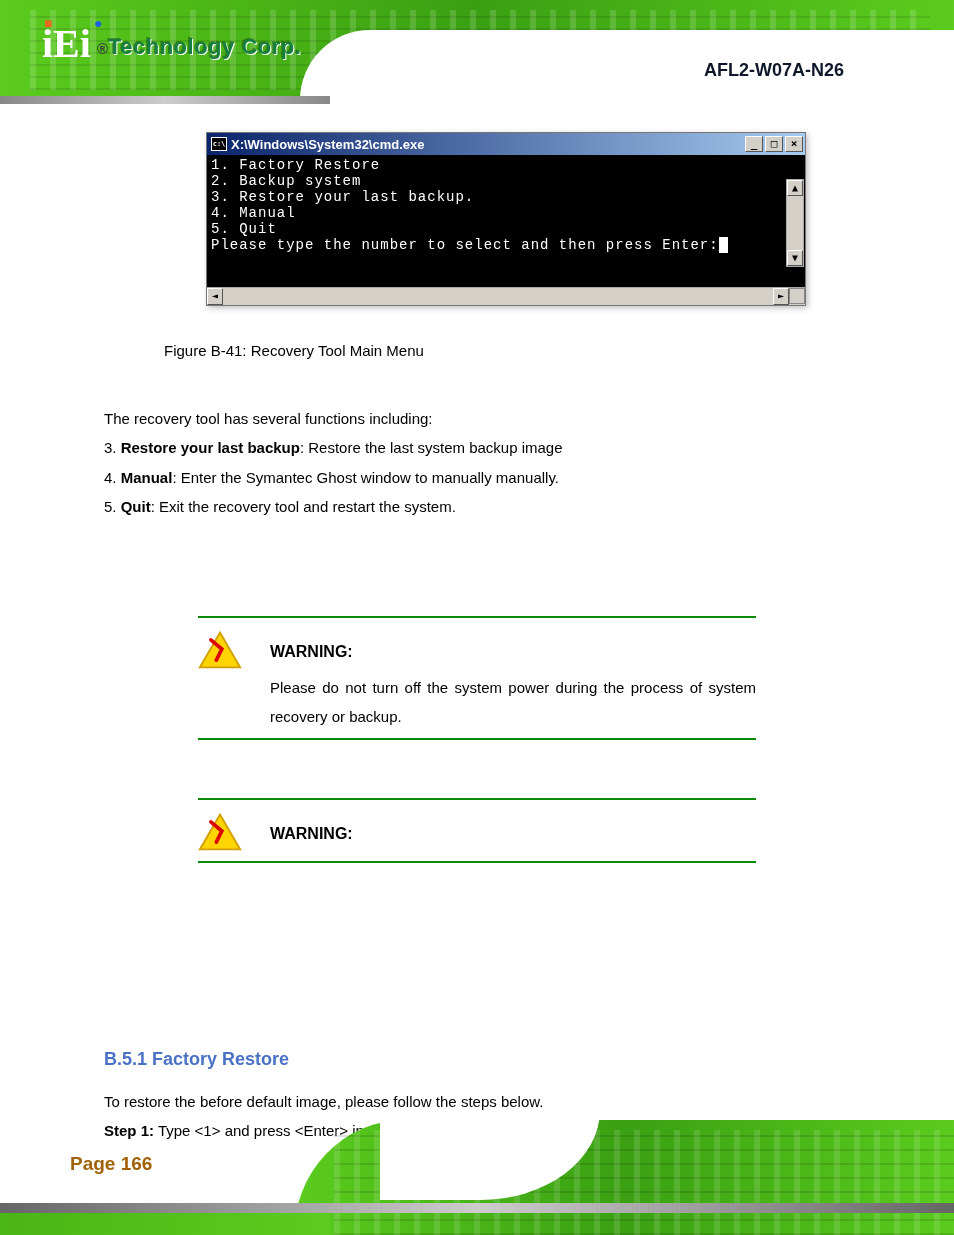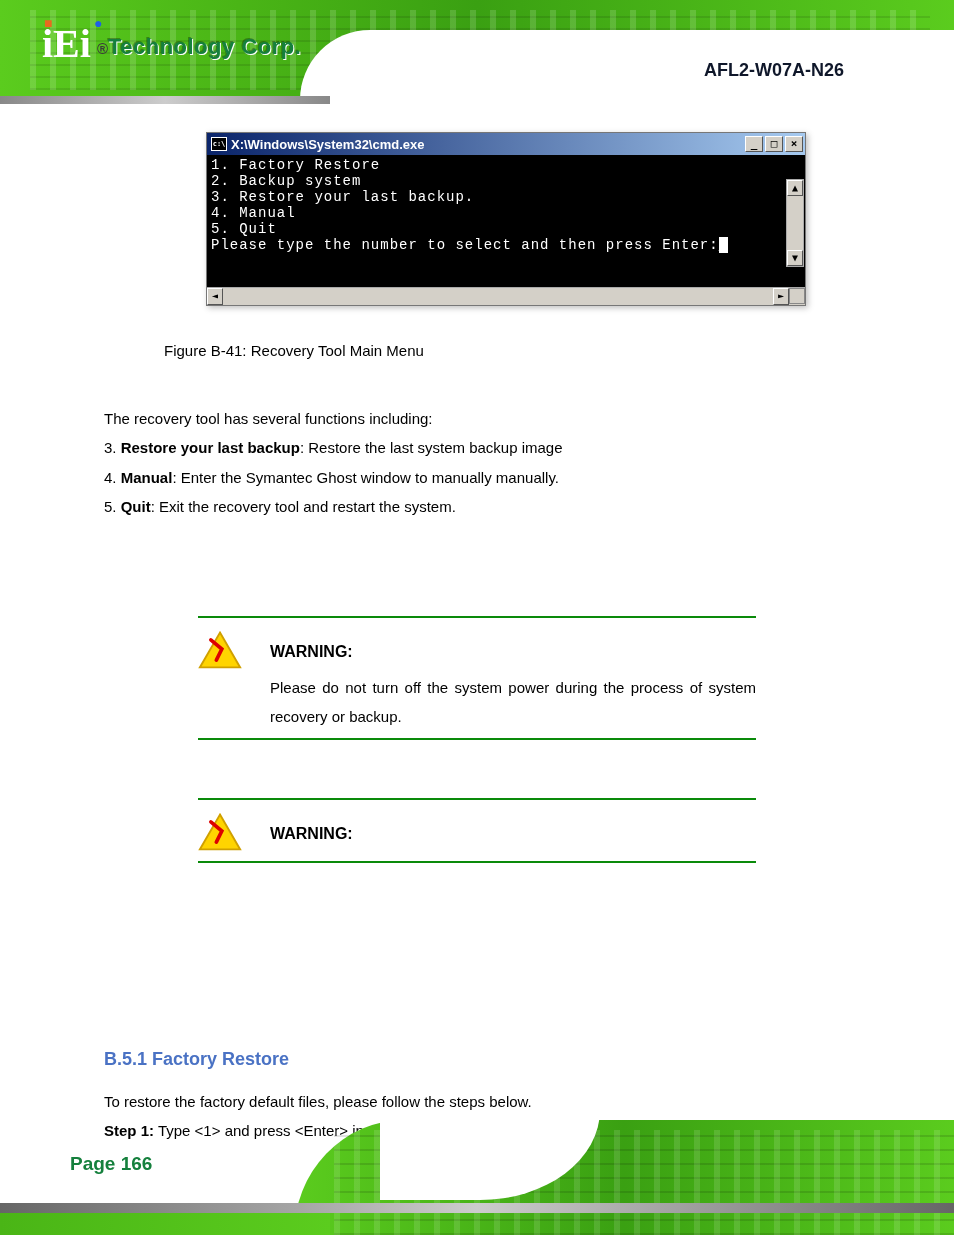--- a/index.html
+++ b/index.html
@@ -190,21 +190,21 @@
     background: linear-gradient(90deg, #666 0%, #ccc 50%, #666 100%);
     z-index:1;
   }
   .bottom-left-green{
     position:absolute; bottom:0; left:0; width:330px; height:26px;
     background: linear-gradient(90deg, #4ab516, #5bcc1e);
   }
   .page-num {
     position: absolute;
     bottom: 60px; left: 70px;
-    font-weight: bold; font-size: 19px; color: #15803d;
+    font-weight: bold; font-size: 19px; color: #a16207;
     z-index:3;
   }
 </style>
 </head>
 <body>
 
 <div class="top-banner"></div>
 <div class="top-curve"></div>
 <div class="top-band"></div>
 
@@ -281,21 +281,21 @@
     </svg>
     <div class="w-body">
       <div class="w-title">WARNING:</div>
     </div>
   </div>
   <hr>
 </div>
 
 <div class="rec-block second">
   <p style="font-weight:bold; font-size:18px; color:#4a72c4; margin-bottom:10px;">B.5.1 Factory Restore</p>
-  <p>To restore the factory default files, please follow the steps below.</p>
+  <p>To restore the before default image, please follow the steps below.</p>
   <p>
     <span style="font-weight:bold">Step 1:</span>
     <span>Type &lt;1&gt; and press &lt;Enter&gt; in the main menu.</span>
   </p>
 </div>
 
 <div class="bottom-right"></div>
 <div class="bottom-curve-overlay"></div>
 <div class="bottom-band"></div>
 <div class="bottom-left-green"></div>

